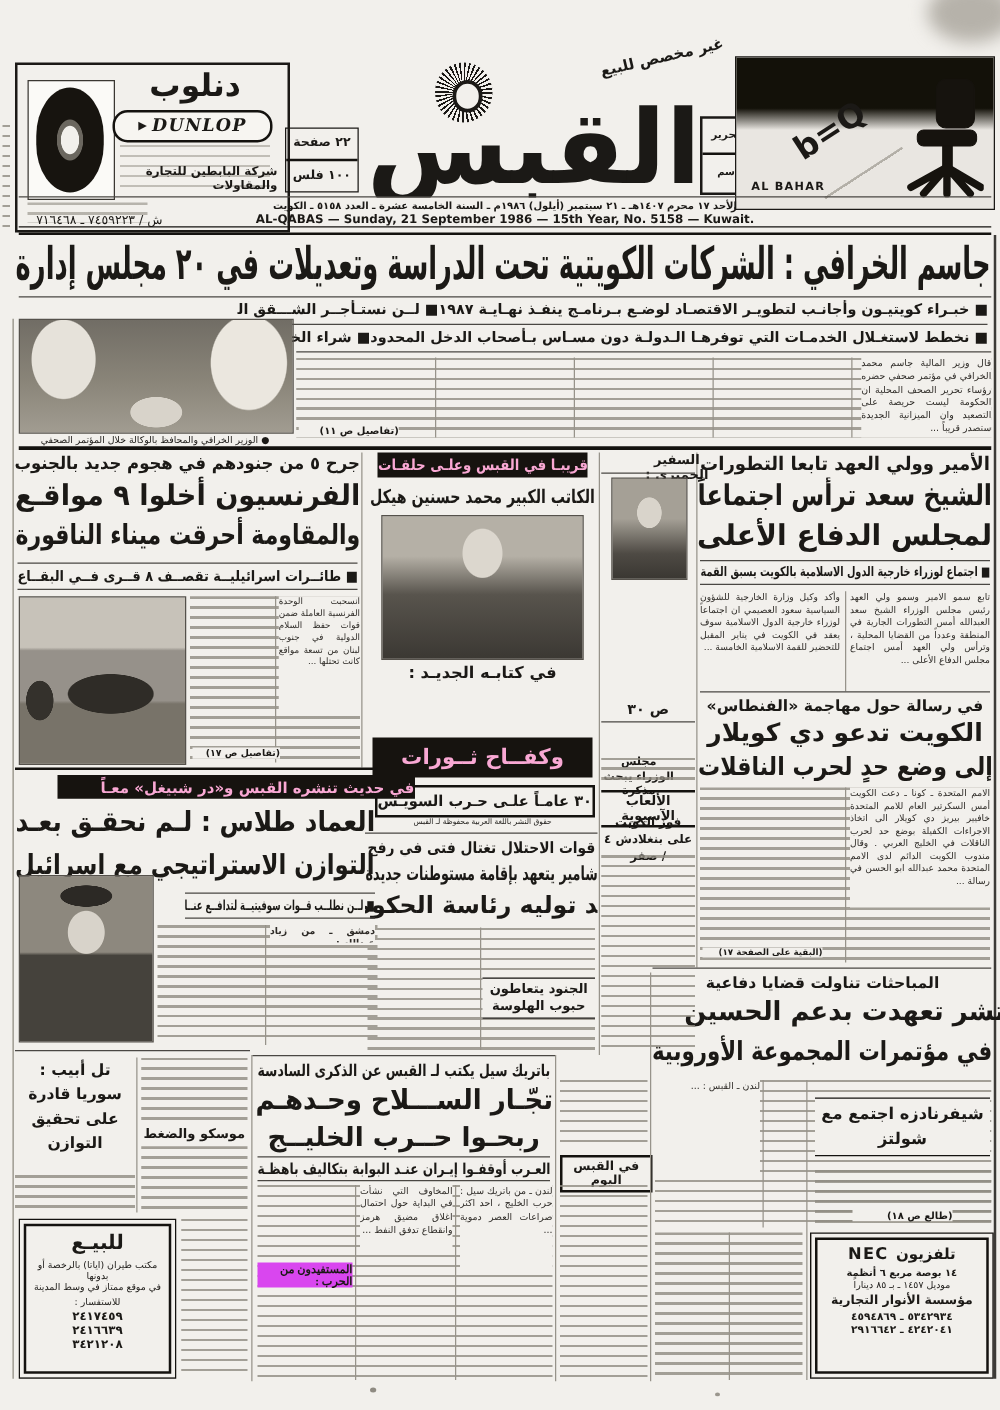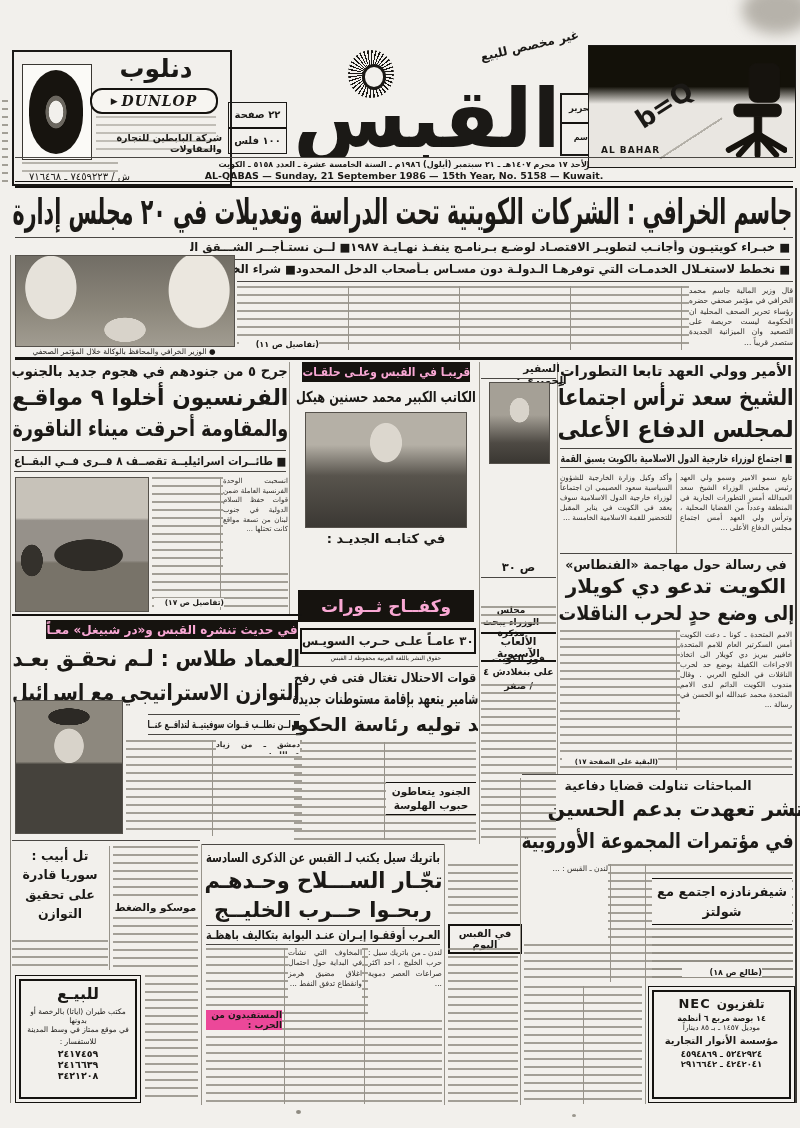--- a/index.html
+++ b/index.html
@@ -246,21 +246,21 @@
     <span class="nw fit rtl b" style="font-size: 11.5px; transform: scaleX(0.900662); transform-origin: center center;">■ طائــرات اسرائيليــة تقصــف ٨ قــرى فــي البقــاع</span>
   </div>
   <div class="abs rule" style="left:14px;top:471px;width:272px;height:1px;"></div>
   <div class="abs photo ph-french" style="left:15px;top:477px;width:132px;height:133px;"></div>
   <div class="abs tx" style="left:152px;top:477px;width:136px;height:133px;"></div>
   <div class="abs vrule" style="left:220px;top:477px;width:1px;height:133px;"></div>
   <div class="abs rtl snip" style="left:223px;top:477px;width:65px;height:92px;font-size:7px;">انسحبت الوحدة الفرنسية العاملة ضمن قوات حفظ السلام الدولية في جنوب لبنان من تسعة مواقع كانت تحتلها ...</div>
   <div class="abs rtl b" style="left:154px;top:598px;width:70px;font-size:7.5px;background:#f2f0ec;">(تفاصيل ص ١٧)</div>
   <div class="abs thick" style="left:12px;top:614px;width:290px;height:2px;"></div>
 
-  <div class="abs inv hl" style="left:46px;top:620px;width:252px;height:19px;">
+  <div class="abs inv hl" style="left:46px;top:620px;width:252px;height:19px;padding-left:34px;">
     <span class="nw fit rtl b" style="font-size:12px;">في حديث تنشره القبس و«در شبيغل» معـاً</span>
   </div>
   <div class="abs hl" style="left:12px;top:642px;width:288px;height:32px;">
     <span class="nw fit rtl blk" style="font-size: 22px; transform: scaleX(0.902821); transform-origin: center center;">العماد طلاس : لـم نحقـق بعـد</span>
   </div>
   <div class="abs hl" style="left:12px;top:676px;width:288px;height:32px;">
     <span class="nw fit rtl blk" style="font-size: 22px; transform: scaleX(0.827586); transform-origin: center center;">التوازن الاستراتيجي مع اسرائيل</span>
   </div>
   <div class="abs photo ph-tlass" style="left:15px;top:700px;width:106px;height:132px;"></div>
   <div class="abs rule" style="left:148px;top:714px;width:152px;height:1px;"></div>
@@ -305,21 +305,21 @@
   <div class="abs rule" style="left:206px;top:925px;width:234px;height:1px;"></div>
   <div class="abs hl" style="left:206px;top:927px;width:234px;height:15px;">
     <span class="nw fit rtl b" style="font-size: 12px; transform: scaleX(0.8125); transform-origin: center center;">العـرب أوقفـوا إيـران عنـد البوابة بتكاليف باهظـة</span>
   </div>
   <div class="abs rule" style="left:206px;top:944px;width:234px;height:1px;"></div>
   <div class="abs tx" style="left:206px;top:948px;width:236px;height:156px;"></div>
   <div class="abs vrule" style="left:284px;top:948px;width:1px;height:156px;"></div>
   <div class="abs vrule" style="left:364px;top:948px;width:1px;height:156px;"></div>
   <div class="abs rtl snip" style="left:368px;top:948px;width:74px;height:70px;">لندن ـ من باتريك سيل : حرب الخليج ، احد اكثر صراعات العصر دموية ...</div>
   <div class="abs rtl snip" style="left:288px;top:948px;width:74px;height:56px;">المخاوف التي نشأت في البداية حول احتمال اغلاق مضيق هرمز وانقطاع تدفق النفط ...</div>
-  <div class="abs rtl blk" style="left:206px;top:1010px;width:76px;font-size:9px;background:#ec4899;">المستفيدون من الحرب :</div>
+  <div class="abs rtl blk" style="left:206px;top:1010px;width:76px;font-size:9px;background:#d946ef;font-family:Liberation Serif, serif;">المستفيدون من الحرب :</div>
   <div class="abs vrule" style="left:444px;top:844px;width:1px;height:261px;"></div>
 
   <div class="abs tx" style="left:448px;top:864px;width:70px;height:56px;"></div>
   <div class="abs" style="left:448px;top:924px;width:70px;border:2px solid #14120f;">
     <div class="rtl blk c" style="font-size:10px;padding:2px 0;">في القبس اليوم</div>
   </div>
   <div class="abs tx" style="left:448px;top:948px;width:70px;height:156px;"></div>
   <div class="abs vrule" style="left:520px;top:778px;width:1px;height:327px;"></div>
 
   <div class="abs tx" style="left:524px;top:864px;width:269px;height:118px;"></div>

